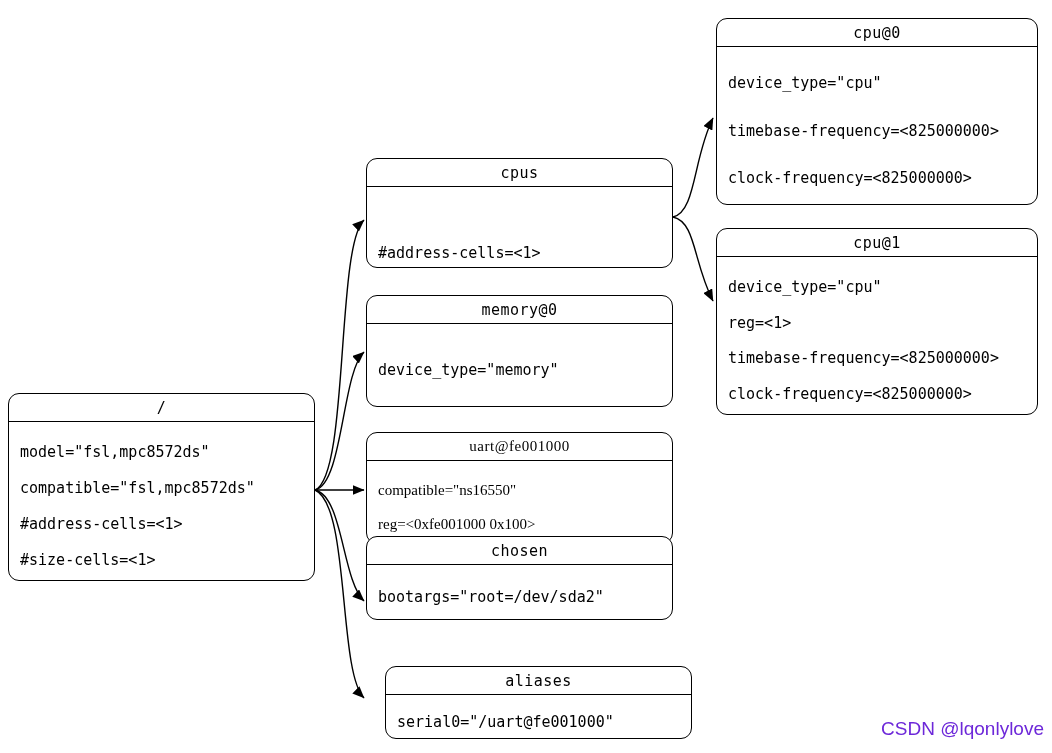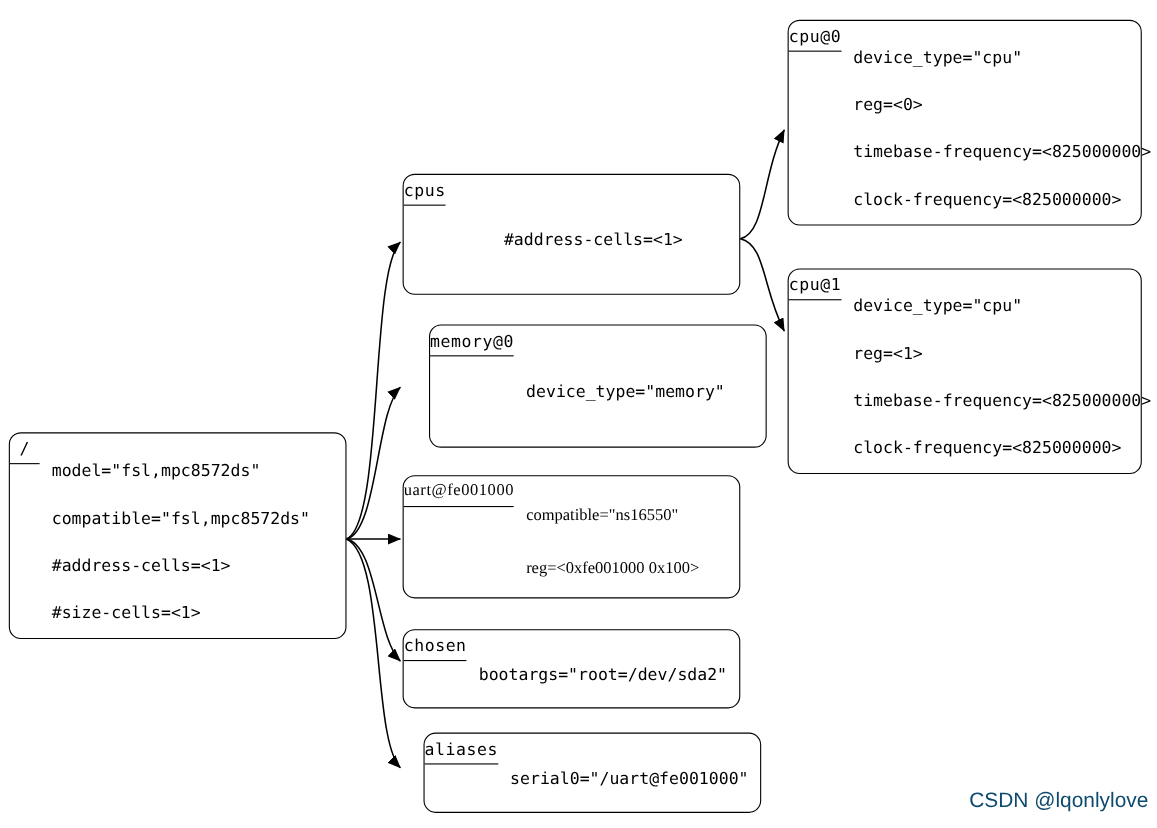--- a/index.html
+++ b/index.html
@@ -18,21 +18,21 @@
     width: 1052px; height: 753px;
     pointer-events: none;
   }
   .node {
     position: absolute;
     box-sizing: border-box;
     background: #ffffff;
     border: 1.4px solid #000000;
     border-radius: 11px;
     display: flex;
-    flex-direction: row;
+    flex-direction: column;
   }
   .node .title {
     height: 27px;
     flex: 0 0 27px;
     border-bottom: 1.4px solid #000000;
     display: flex;
     align-items: center;
     justify-content: center;
     font-size: 15px;
     letter-spacing: 0.5px;
@@ -45,33 +45,33 @@
   }
   .node .prop {
     flex: 1;
     display: flex;
     align-items: center;
     font-size: 15px;
     white-space: pre;
   }
   #box-root    { left: 8px;   top: 393px; width: 307px; height: 188px; }
   #box-cpus    { left: 366px; top: 158px; width: 307px; height: 110px; gap: 42px; }
-  #box-memory  { left: 366px; top: 295px; width: 307px; height: 112px; margin-left: 24px; }
+  #box-memory  { left: 366px; top: 295px; width: 307px; height: 112px; }
   #box-uart    { left: 366px; top: 432px; width: 307px; height: 112px; font-family: Liberation Serif, serif; }
-  #box-chosen  { left: 366px; top: 572px; width: 307px; height: 72px;  }
+  #box-chosen  { left: 366px; top: 536px; width: 307px; height: 84px;  }
   #box-aliases { left: 366px; top: 666px; width: 307px; height: 73px; margin-left: 19px;  }
   #box-cpu0    { left: 716px; top: 18px;  width: 322px; height: 187px; }
-  #box-cpu1    { left: 716px; top: 228px; width: 322px; height: 187px; margin-top: 16px; }
+  #box-cpu1    { left: 716px; top: 228px; width: 322px; height: 187px; }
   #watermark {
     position: absolute;
     right: 8px;
     top: 718px;
     font-family: "Liberation Sans", sans-serif;
     font-size: 19px;
-    color: #0c4a6e;
+    color: #6d28d9;
   }
 </style>
 </head>
 <body>
 
 <div id="canvas">
 
   <svg id="edges-layer" viewBox="0 0 1052 753" xmlns="http://www.w3.org/2000/svg">
     <defs>
       <marker id="arrow" markerUnits="userSpaceOnUse" markerWidth="13" markerHeight="10" refX="11.5" refY="5" orient="auto">
@@ -132,21 +132,20 @@
     <div class="title">aliases</div>
     <div class="props">
       <div class="prop">serial0="/uart@fe001000"</div>
     </div>
   </div>
 
   <div class="node" id="box-cpu0">
     <div class="title">cpu@0</div>
     <div class="props">
       <div class="prop">device_type="cpu"</div>
-      <div class="prop">reg=&lt;0&gt;</div>
       <div class="prop">timebase-frequency=&lt;825000000&gt;</div>
       <div class="prop">clock-frequency=&lt;825000000&gt;</div>
     </div>
   </div>
 
   <div class="node" id="box-cpu1">
     <div class="title">cpu@1</div>
     <div class="props">
       <div class="prop">device_type="cpu"</div>
       <div class="prop">reg=&lt;1&gt;</div>

